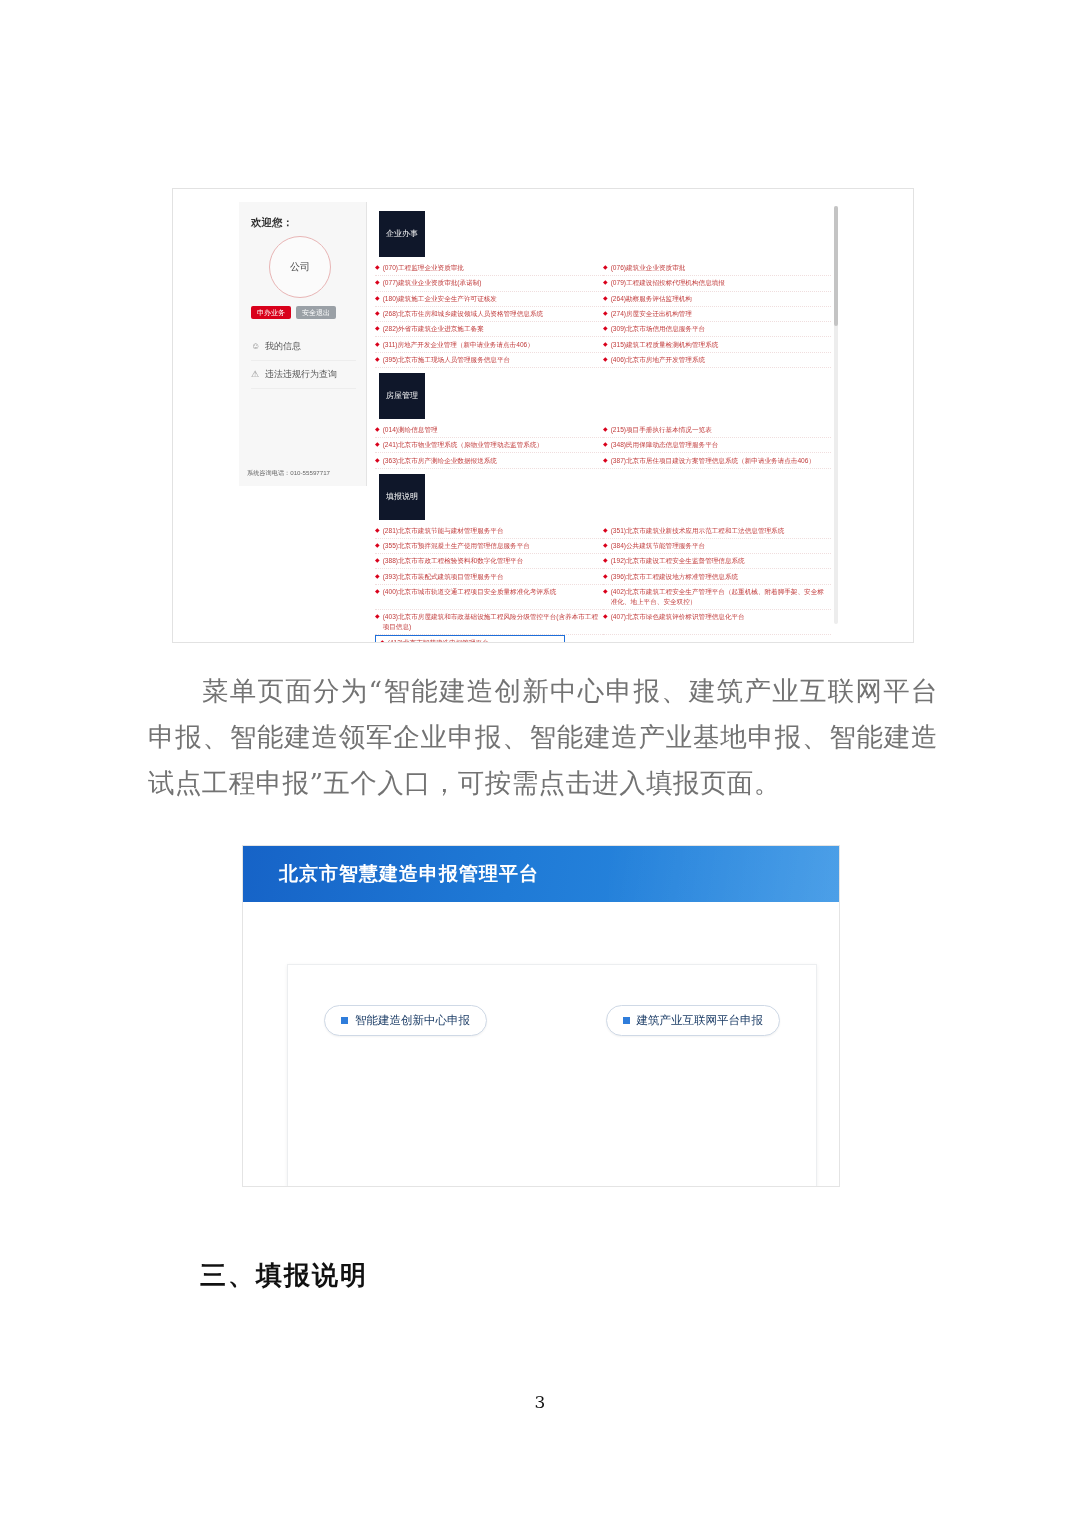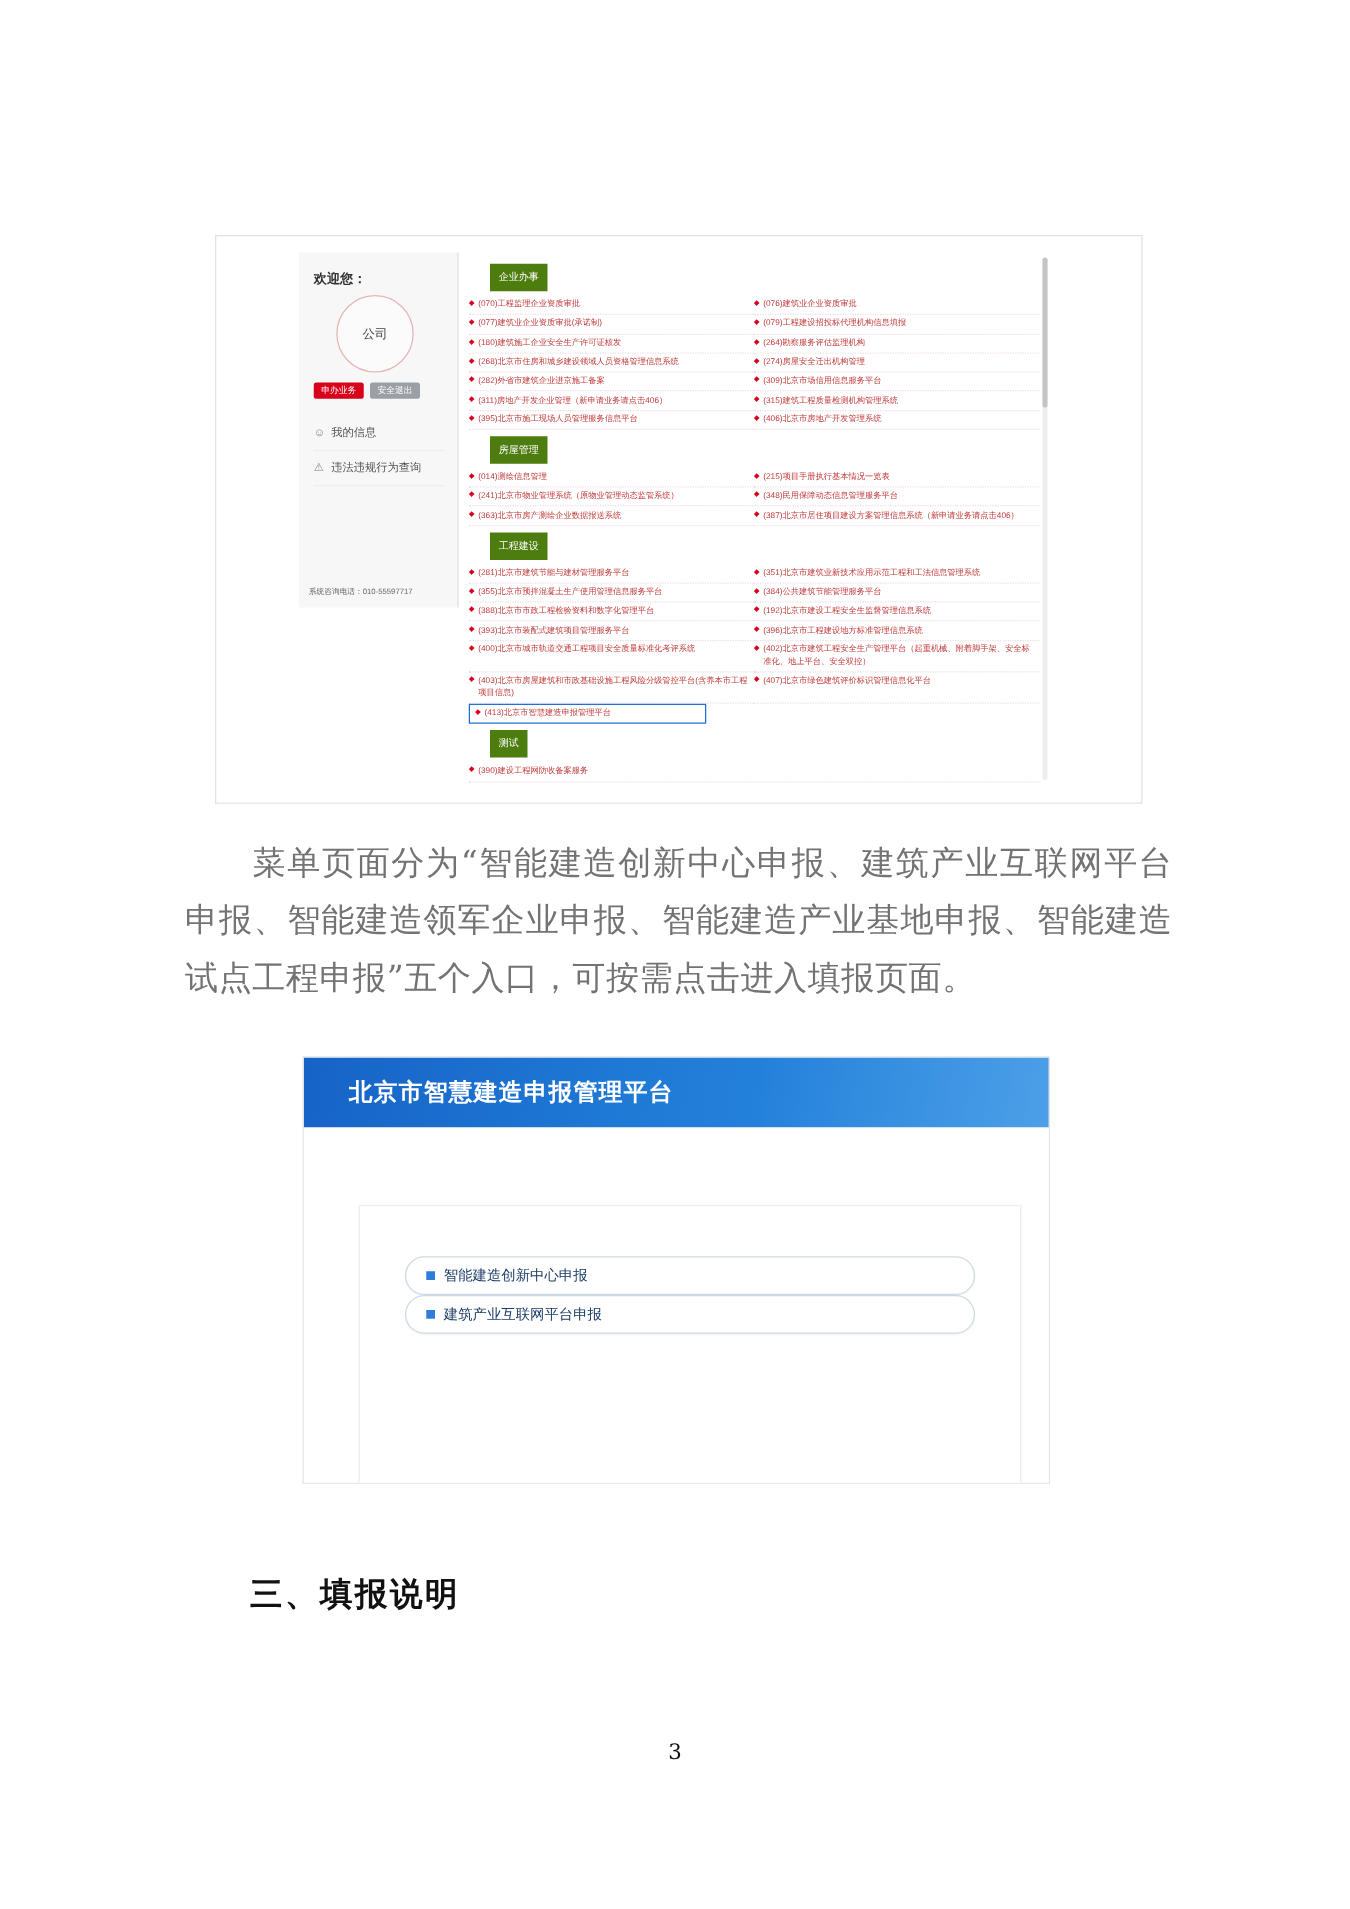--- a/index.html
+++ b/index.html
@@ -135,27 +135,27 @@
   .s1-scroll::after {
     content: "";
     position: absolute;
     left: 0; top: 0;
     width: 4px; height: 120px;
     background: #c4c4c4;
     border-radius: 2px;
   }
   .s1-section {
     display: inline-block;
-    background: #4d7c0f;
+    background: #0f172a;
     color: #fff;
     font-family: "Liberation Sans", sans-serif;
     font-size: 8px;
-    padding: 7px 7px;
+    padding: 19px 7px;
     line-height: 1;
-    margin: 5px 0 4px 17px;
+    margin: 5px 0 4px 4px;
   }
   .s1-grid {
     display: flex;
     flex-wrap: wrap;
   }
   .s1-item {
     width: 50%;
     box-sizing: border-box;
     font-family: "Liberation Sans", sans-serif;
     font-size: 6.6px;
@@ -250,21 +250,20 @@
   }
   .s2-entries {
     position: absolute;
     left: 0; right: 0; top: 40px;
     padding: 0 36px;
   }
   .s2-row {
     display: flex;
     justify-content: space-between;
     margin-bottom: 22px;
-    flex-direction: column;
   }
   .s2-pill {
     display: inline-flex;
     align-items: center;
     gap: 7px;
     border: 1px solid #cfd9e6;
     border-radius: 16px;
     padding: 7px 16px;
     font-family: "DejaVu Sans", sans-serif;
     font-size: 11.5px;
@@ -415,21 +414,21 @@
               <span class="dot">◆</span>
               <span>(363)北京市房产测绘企业数据报送系统</span>
             </div>
           <div class="s1-item">
               <span class="dot">◆</span>
               <span>(387)北京市居住项目建设方案管理信息系统（新申请业务请点击406）</span>
             </div>
         </div>
 
         
-        <div class="s1-section">工程建设</div>
+        <div class="s1-section">填报说明</div>
         <div class="s1-grid">
           <div class="s1-item">
               <span class="dot">◆</span>
               <span>(281)北京市建筑节能与建材管理服务平台</span>
             </div>
           <div class="s1-item">
               <span class="dot">◆</span>
               <span>(351)北京市建筑业新技术应用示范工程和工法信息管理系统</span>
             </div>
           <div class="s1-item">

